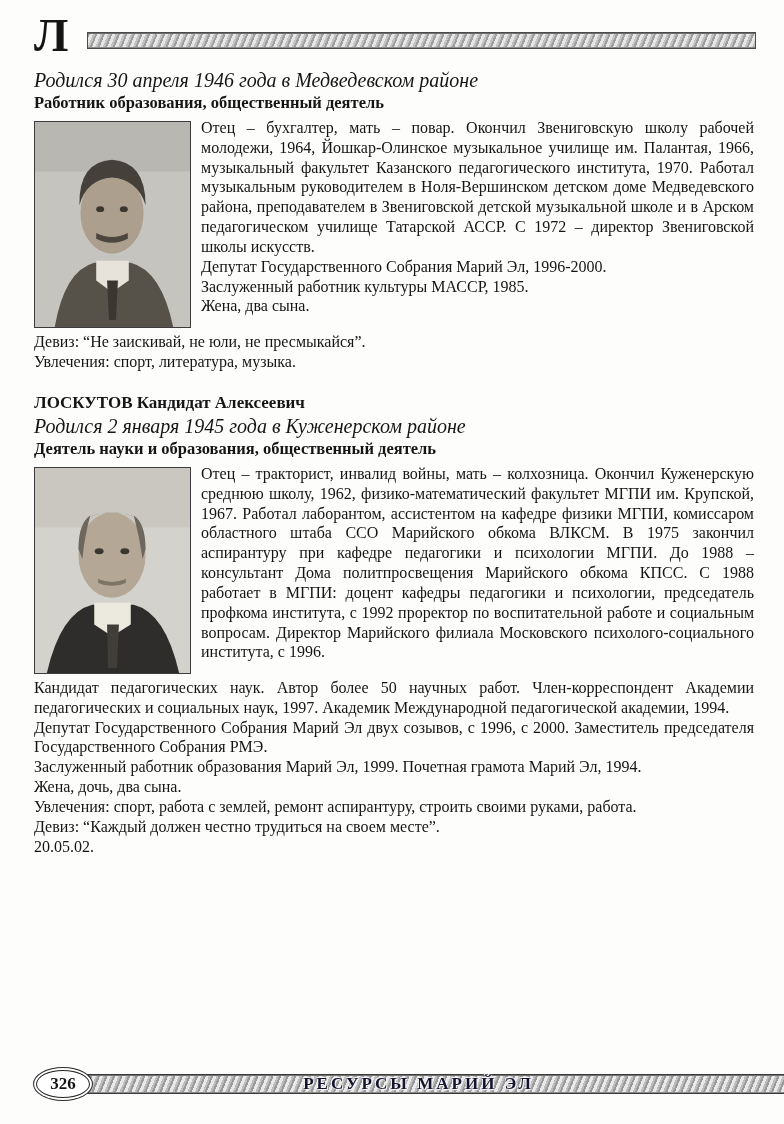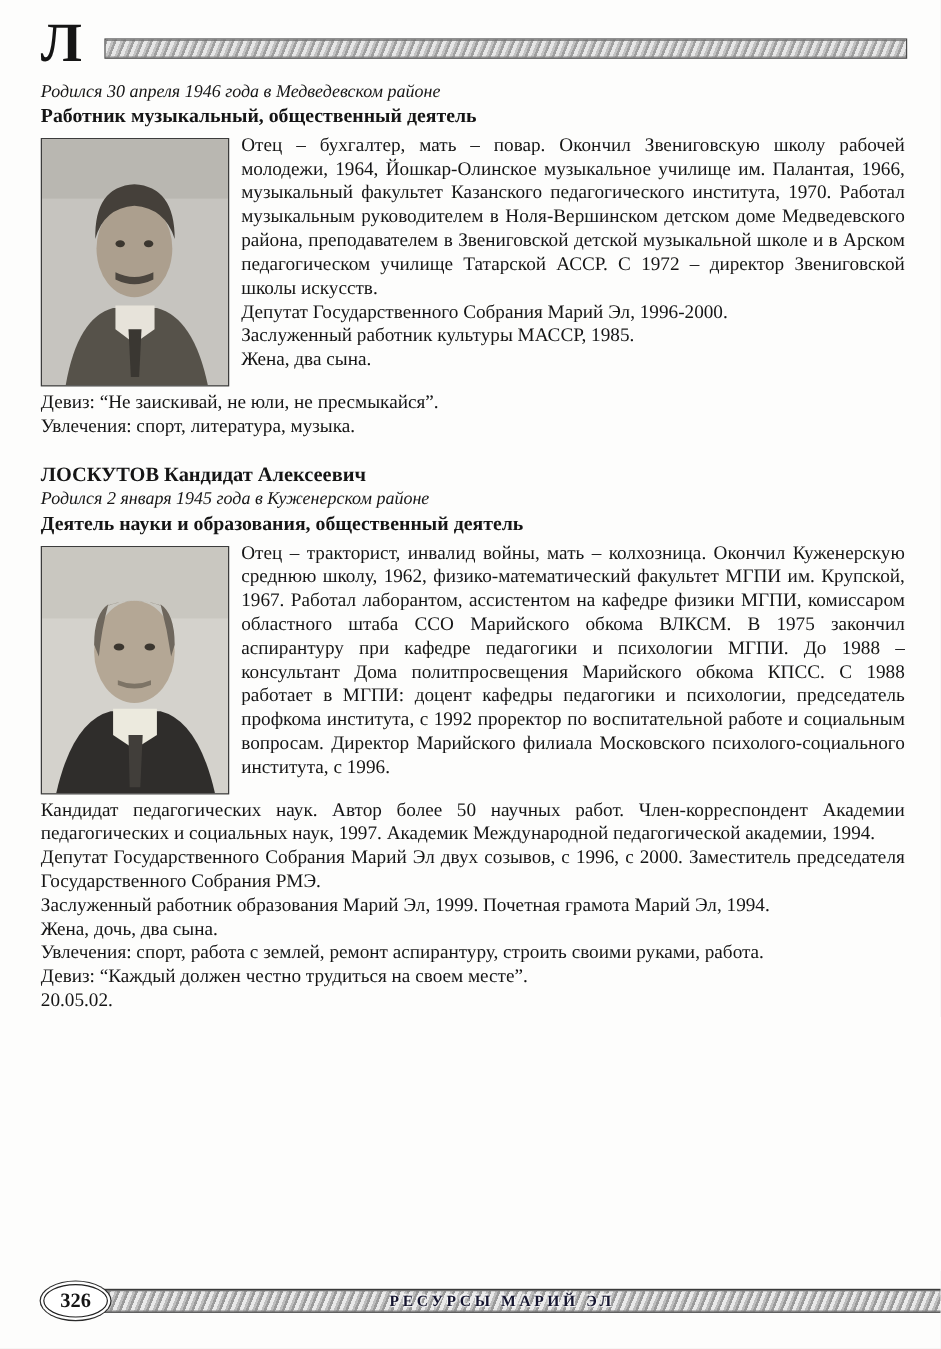--- a/index.html
+++ b/index.html
@@ -27,21 +27,21 @@
     border:1px solid #4a4a4a;
     background:repeating-linear-gradient(112deg,#9f9f9f 0 2px,#e6e6e6 2px 5px,#c2c2c2 5px 7px);
     box-shadow:inset 0 1px 0 #6e6e6e, inset 0 -1px 0 #8a8a8a;
   }
 
   
   .content { padding:10px 30px 0 34px; font-size:16px; line-height:1.24; }
 
   .entry { margin-bottom:20px; }
   .entry-name { margin:0 0 1px 0; font-size:17px; font-weight:bold; }
-  .entry-born { font-style:italic; font-size:15px; margin-bottom:1px; }
+  .entry-born { font-style:italic; font-size:20px; margin-bottom:1px; }
   .entry-role { font-weight:bold; font-size:16.5px; margin-bottom:4px; }
 
   .entry-body { }
   .photo {
     float:left; margin:3px 10px 4px 0;
     width:157px; height:207px;
     border:1px solid #3c3c3c;
     background:#c8c8c4;
     box-sizing:border-box;
     padding:0; display:block;
@@ -56,21 +56,21 @@
   
   .page-footer { position:absolute; left:0; right:0; bottom:30px; height:20px; }
   .footer-bar {
     position:absolute; left:52px; right:0; top:0; bottom:0;
     border:1px solid #3a3a3a; border-right:none;
     background:repeating-linear-gradient(112deg,#9a9a9a 0 2px,#e9e9e9 2px 5px,#bdbdbd 5px 7px);
     box-shadow:inset 0 1px 0 #707070, inset 0 -1px 0 #8a8a8a;
     display:flex; align-items:center; justify-content:center;
   }
   .footer-title {
-    font-weight:bold; font-size:13px; letter-spacing:3px;
+    font-weight:bold; font-size:17px; letter-spacing:3px;
     color:#14142e;
     text-shadow:0 0 2px #ffffff, 1px 1px 0 #f2f2f2, -1px -1px 0 #f2f2f2;
   }
   .page-number {
     position:absolute; left:36px; top:-4px; z-index:2;
     width:52px; height:26px;
     background:#fff;
     border:1px solid #222;
     border-radius:50%;
     box-shadow:0 0 0 2px #fff, 0 0 0 3px #2a2a2a;
@@ -85,21 +85,21 @@
 
   <header class="page-header">
     <div class="section-letter">Л</div>
     <div class="header-rule"></div>
   </header>
 
   <main class="content">
 
     <section class="entry">
       <div class="entry-born">Родился 30 апреля 1946 года в Медведевском районе</div>
-      <div class="entry-role">Работник музыкальный, общественный деятель</div>
+      <div class="entry-role">Работник образования, общественный деятель</div>
       <div class="entry-body">
         <figure class="photo">
           <svg viewBox="0 0 157 207" preserveAspectRatio="none">
             <rect width="157" height="207" fill="#c6c4bf"></rect>
             <rect width="157" height="50" fill="#b9b7b1"></rect>
             <path d="M20 207 Q30 150 60 142 L97 142 Q128 150 140 207 Z" fill="#56524a"></path>
             <path d="M62 140 L95 140 L95 160 L78 172 L62 160 Z" fill="#e7e3da"></path>
             <path d="M73 160 L84 160 L82 200 L75 200 Z" fill="#3a3732"></path>
             <ellipse cx="78" cy="92" rx="32" ry="41" fill="#ac9f8e"></ellipse>
             <path d="M45 84 Q44 40 78 38 Q112 40 112 84 Q104 58 78 56 Q52 58 45 84 Z" fill="#45403a"></path>

